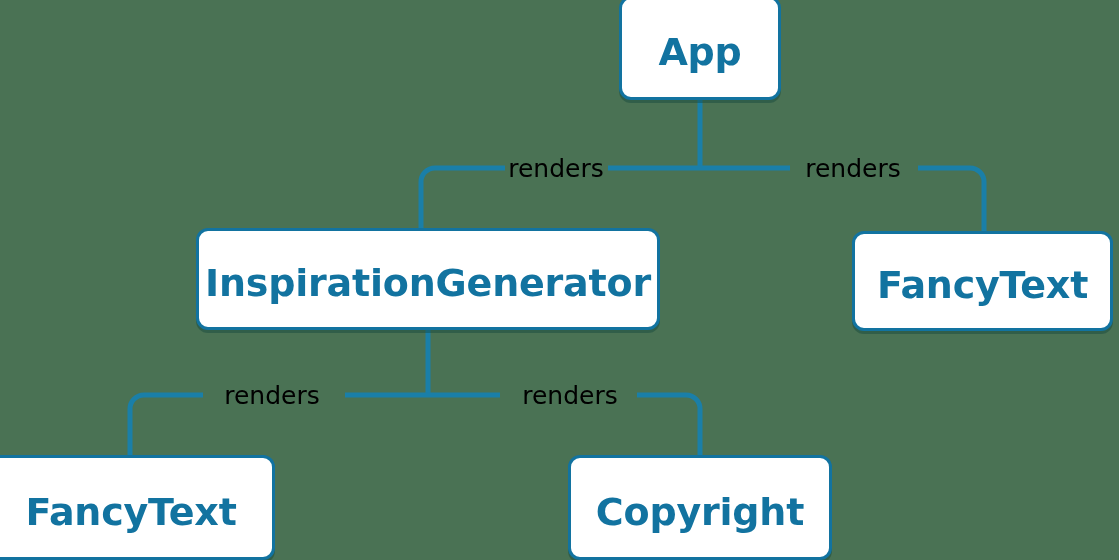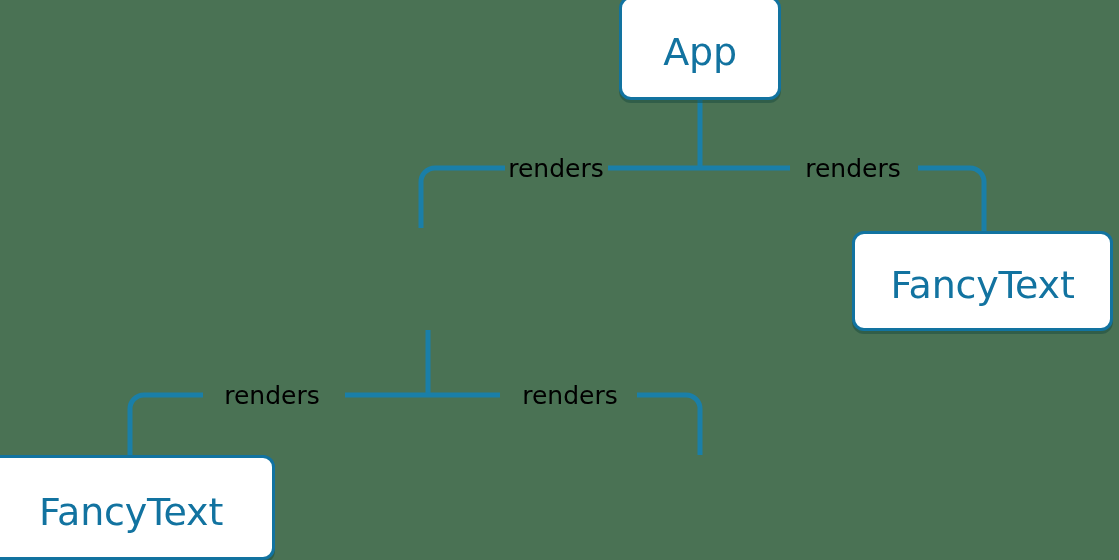--- a/index.html
+++ b/index.html
@@ -33,21 +33,21 @@
     border-radius: 12px;
     box-shadow: 0 3px 0 0 rgba(20, 70, 60, 0.45);
     display: flex;
     align-items: center;
     justify-content: center;
     z-index: 2;
   }
   .node-label {
     color: #1273a0;
     font-size: 38px;
-    font-weight: 400;
+    font-weight: 700;
     letter-spacing: -0.2px;
     white-space: nowrap;
     line-height: 1;
     margin-top: 8px;
   }
   .edge-label {
     position: absolute;
     color: #000000;
     font-size: 25px;
     font-weight: 500;
@@ -75,29 +75,35 @@
       <path d="M 428 395 L 345 395 M 203 395 L 144 395 A 14 14 0 0 0 130 409 L 130 455"></path>
 
       <path d="M 428 395 L 500 395 M 637 395 L 686 395 A 14 14 0 0 1 700 409 L 700 455"></path>
     </g>
   </svg>
 
   <div class="node" style="left:619px; top:-4px; width:162px; height:104px;">
     <span class="node-label">App</span>
   </div>
 
+  <div class="node" style="left:196px; top:228px; width:464px; height:102px;">
+    <span class="node-label">InspirationGenerator</span>
+  </div>
 
   <div class="node" style="left:852px; top:231px; width:261px; height:100px;">
     <span class="node-label">FancyText</span>
   </div>
 
   <div class="node" style="left:-13px; top:455px; width:288px; height:105px;">
     <span class="node-label">FancyText</span>
   </div>
 
+  <div class="node" style="left:568px; top:455px; width:264px; height:105px;">
+    <span class="node-label">Copyright</span>
+  </div>
 
   <span class="edge-label" style="left:556px; top:168px;">renders</span>
 
   <span class="edge-label" style="left:853px; top:168px;">renders</span>
 
   <span class="edge-label" style="left:272px; top:395px;">renders</span>
 
   <span class="edge-label" style="left:570px; top:395px;">renders</span>
 
 </div>

